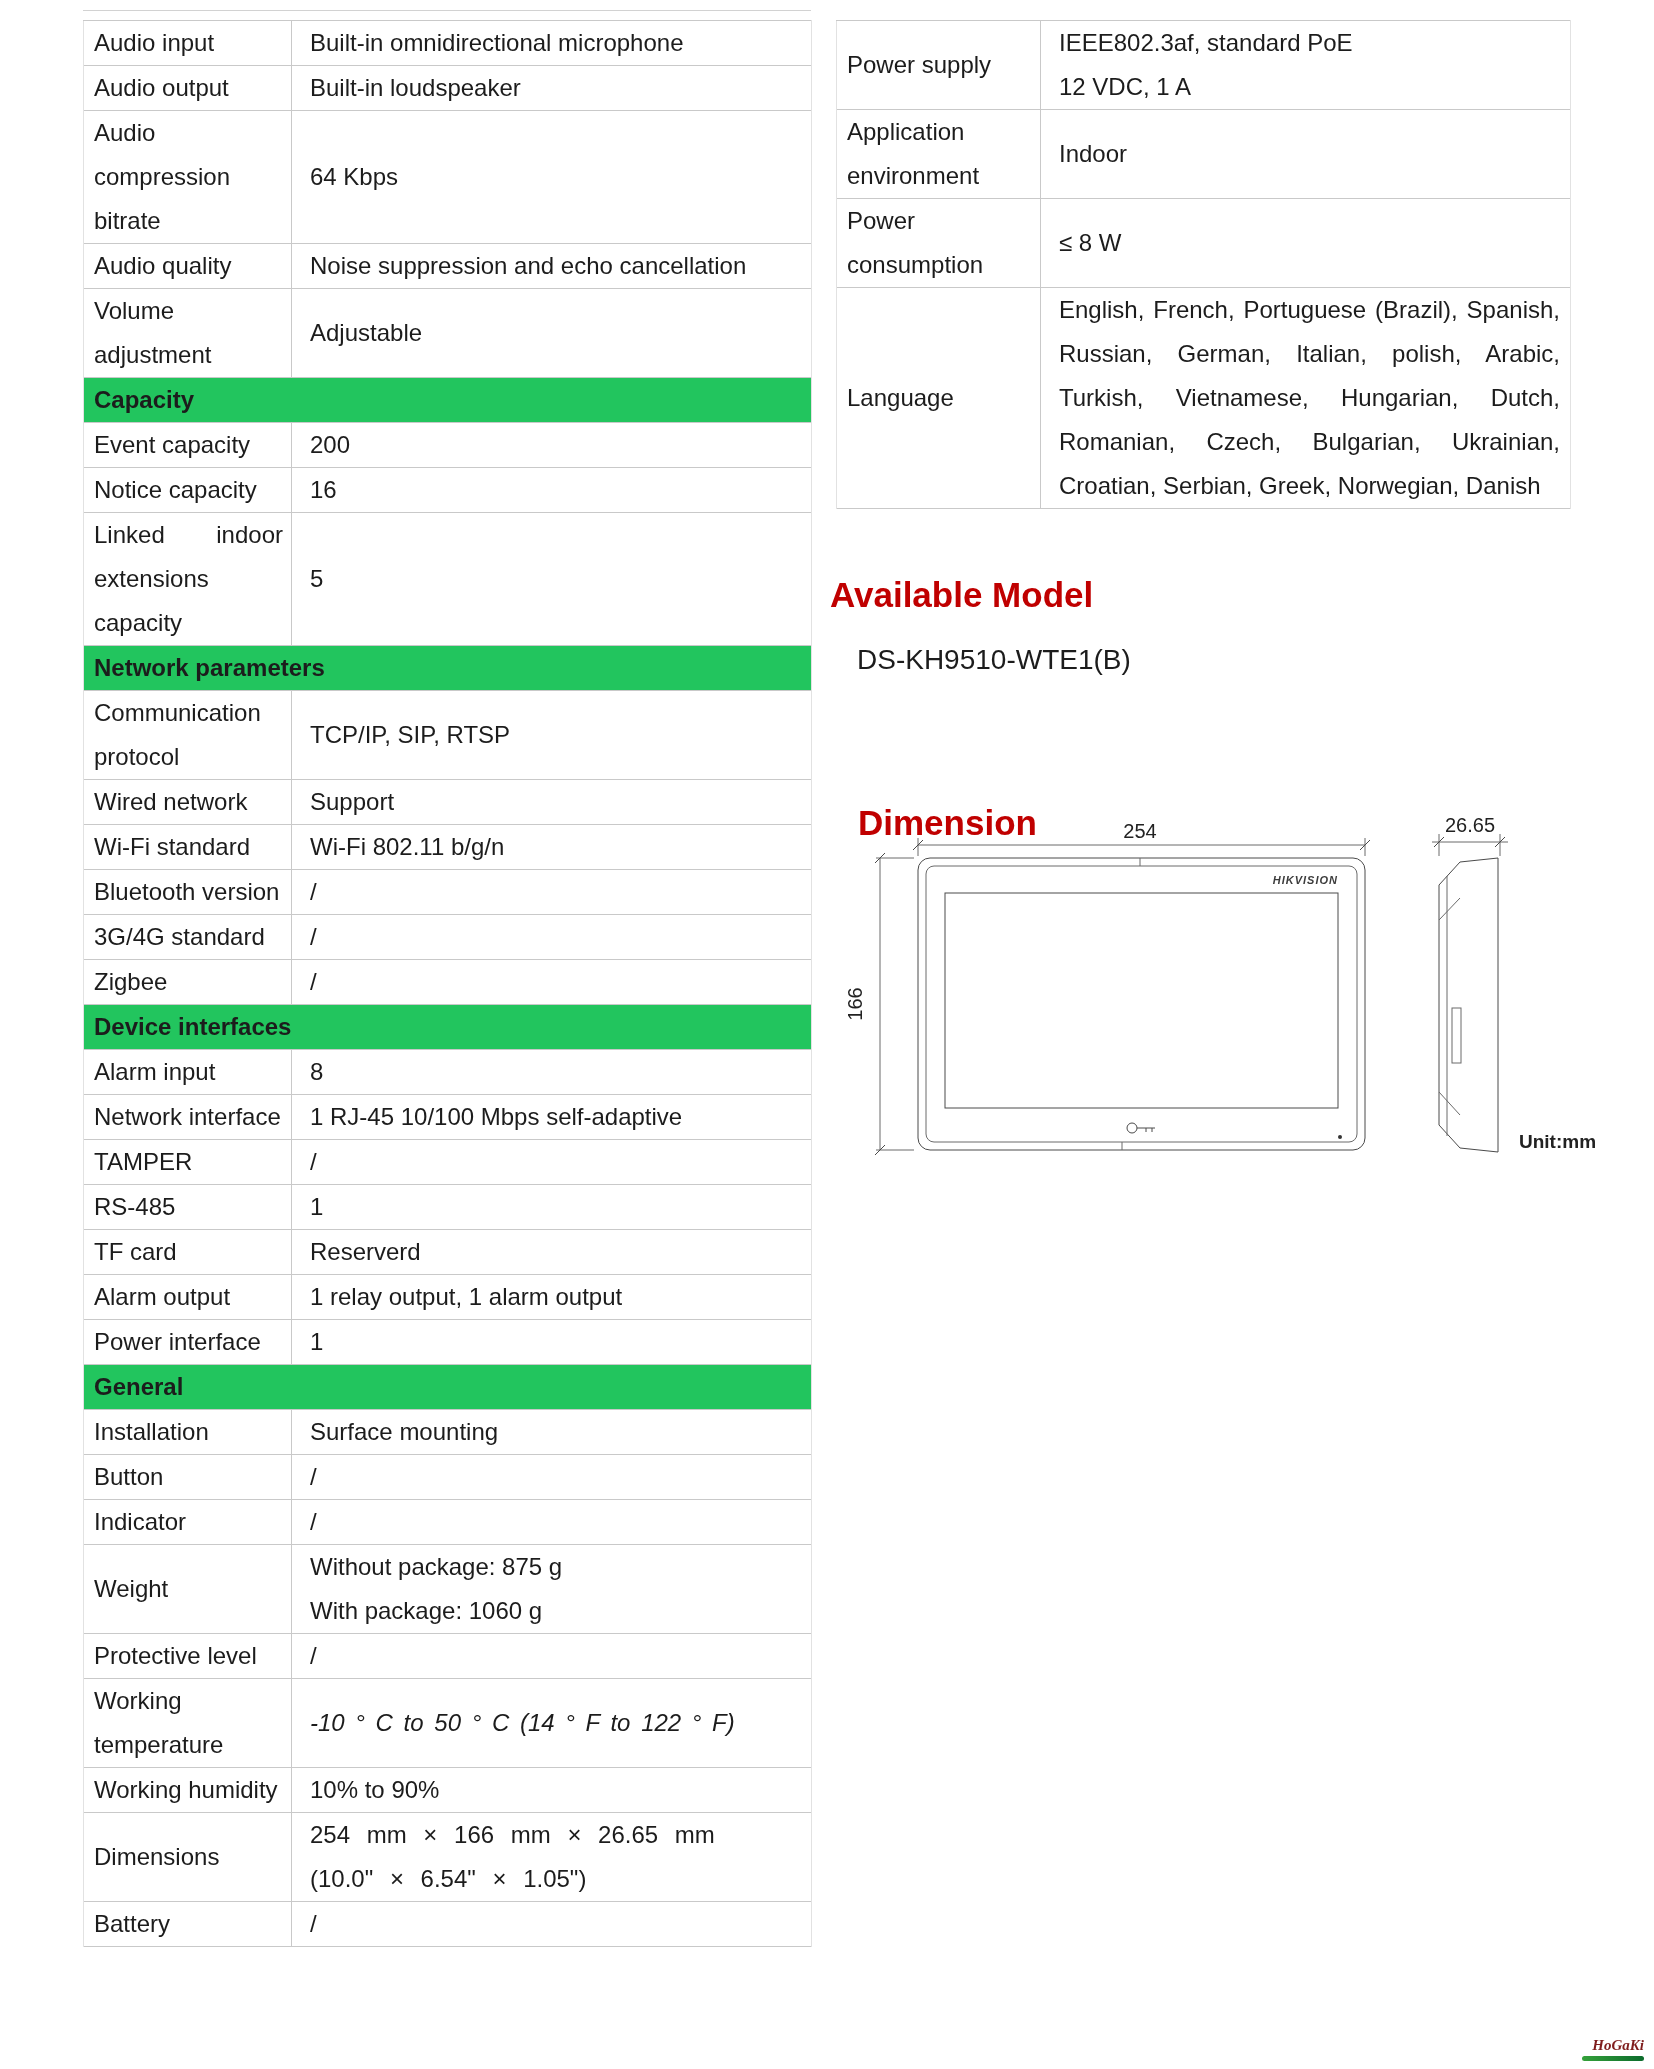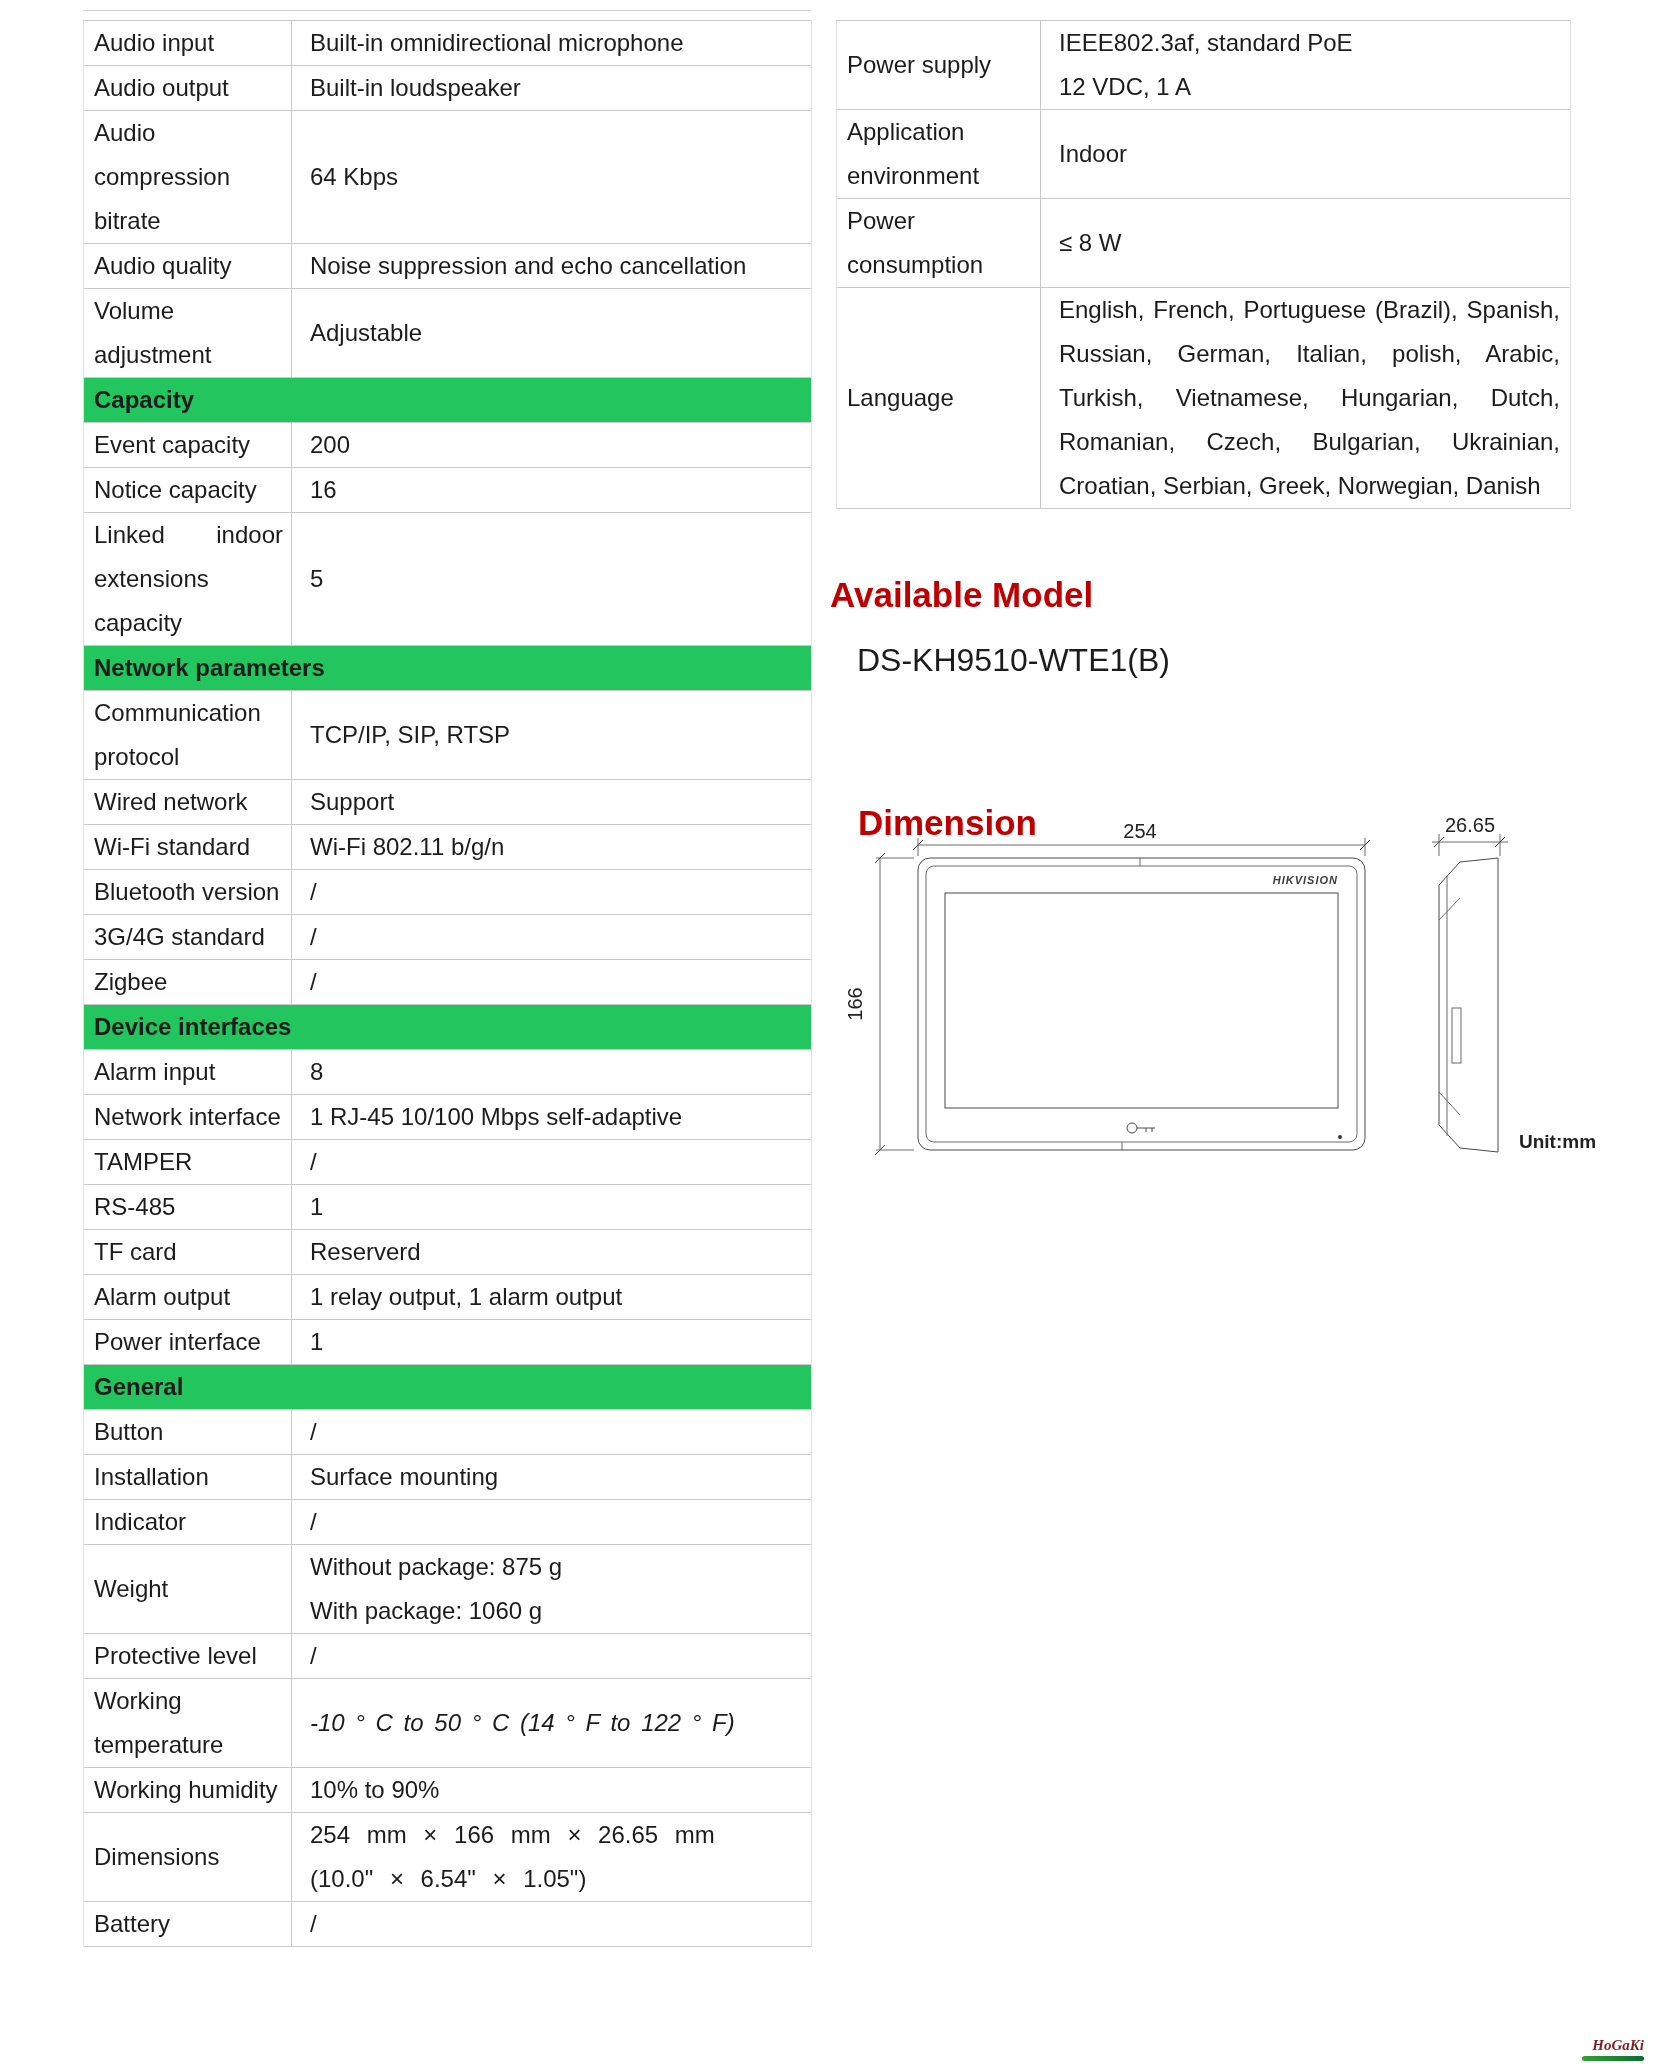--- a/index.html
+++ b/index.html
@@ -28,21 +28,21 @@
   table.spec tr.sec td{
     background:#22c55e;font-weight:700;text-align:left;padding:0 10px;
     border-left:1px solid #e2e2e2;border-right:1px solid #e2e2e2;
   }
   td.v.gap{word-spacing:10px;}
   td.v.gap2{word-spacing:4px;font-style:italic;}
   td.v.just{text-align:justify;}
   .red-h{position:absolute;color:#c00000;font-weight:700;font-size:35px;line-height:42px;}
   #available-model-heading{left:830px;top:574px;}
   #dimension-heading{left:858px;top:758px;margin-top:44px;}
-  .model{position:absolute;left:857px;top:643px;font-size:32px;line-height:34px;color:#1c1c1c;}
+  .model{position:absolute;left:857px;top:643px;font-size:28px;line-height:34px;color:#1c1c1c;}
   #dim-drawing{position:absolute;left:840px;top:810px;}
   #dim-drawing .ln{stroke:#4a4a4a;fill:none;stroke-width:1;}
   #dim-drawing .thin{stroke:#6a6a6a;fill:none;stroke-width:1;}
   #dim-drawing text{fill:#222;font-family:"Liberation Sans",sans-serif;}
   #dim-drawing .dimlabel{font-size:20px;}
   #dim-drawing .unit{font-size:19px;font-weight:600;}
   #dim-drawing .brand{font-size:11px;font-style:italic;font-weight:700;letter-spacing:1px;fill:#3c3c3c;}
   .wm{position:absolute;right:10px;bottom:8px;width:62px;text-align:center;}
   .wm-text{
     display:block;font-family:"Liberation Serif",serif;font-style:italic;font-weight:700;
@@ -151,26 +151,26 @@
         <td class="v">1 relay output, 1 alarm output</td>
       </tr>
   <tr>
         <td class="k">Power interface</td>
         <td class="v">1</td>
       </tr>
   <tr class="sec">
         <td colspan="2">General</td>
       </tr>
   <tr>
-        <td class="k">Button</td>
-        <td class="v">/</td>
-      </tr>
-  <tr>
         <td class="k">Installation</td>
         <td class="v">Surface mounting</td>
+      </tr>
+  <tr>
+        <td class="k">Button</td>
+        <td class="v">/</td>
       </tr>
   <tr>
         <td class="k">Indicator</td>
         <td class="v">/</td>
       </tr>
   <tr>
         <td class="k">Weight</td>
         <td class="v">Without package: 875 g
 With package: 1060 g</td>
       </tr>

